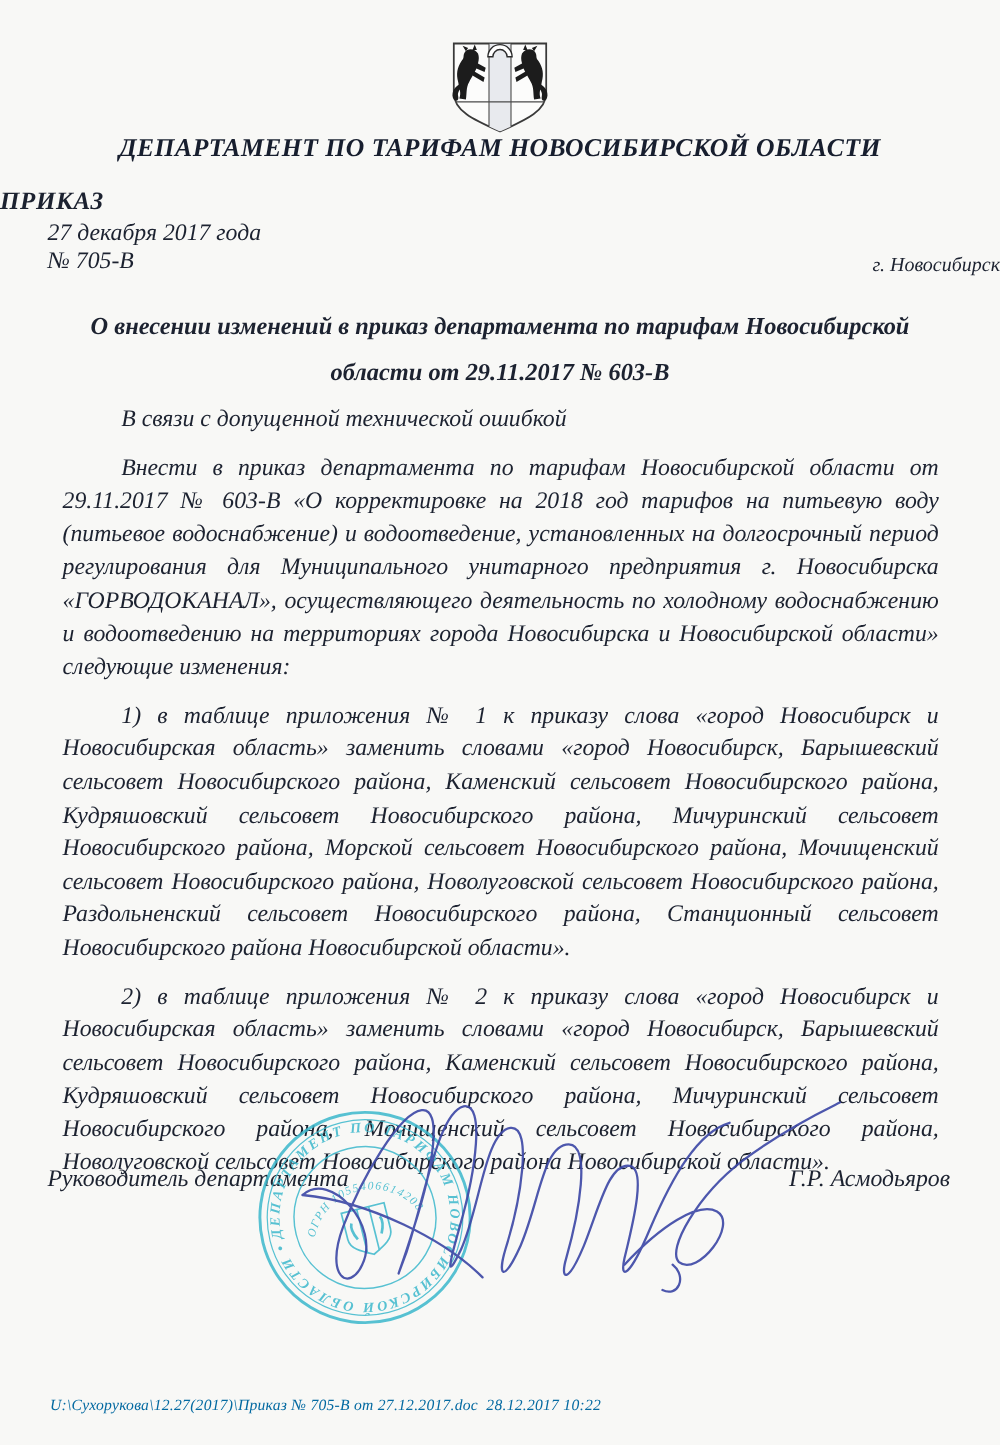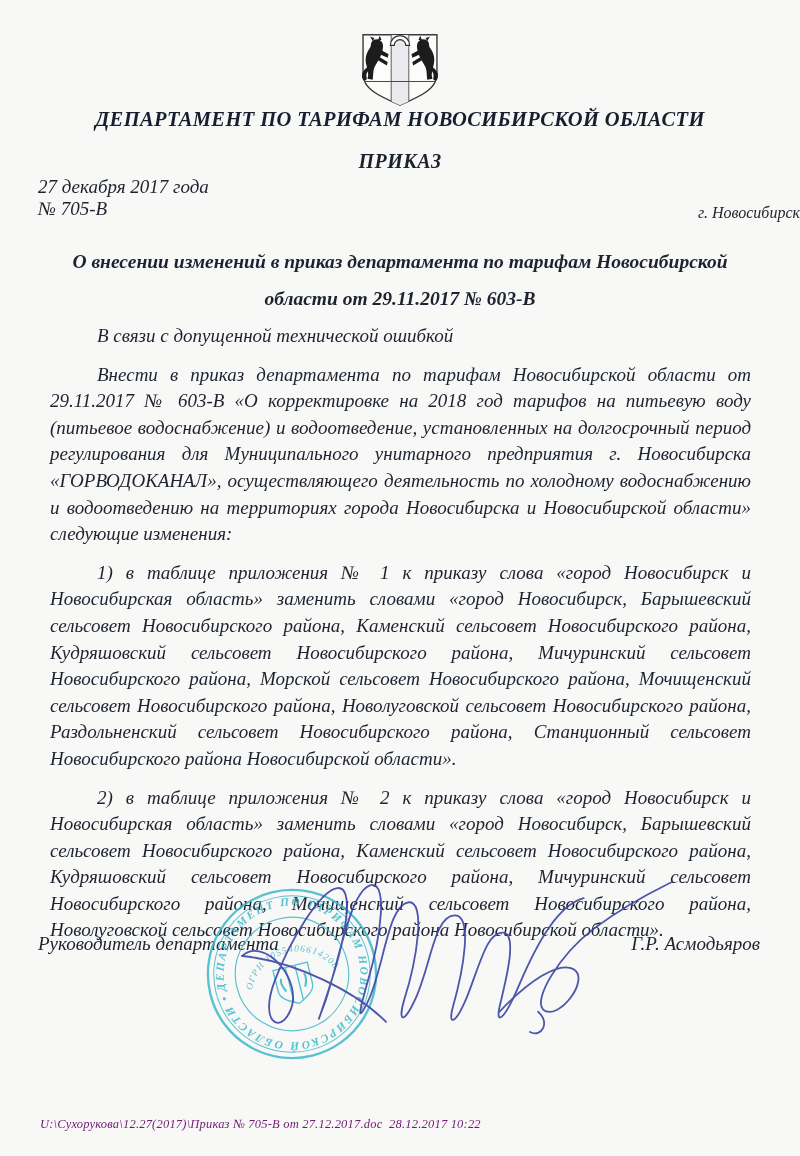--- a/index.html
+++ b/index.html
@@ -8,39 +8,39 @@
     background:#f8f8f6;
     font-family:"Liberation Serif","DejaVu Serif",serif;
     color:#1c2230;
     position:relative;
     overflow:hidden;
   }
   .page{position:absolute;inset:0;font-style:italic;}
   .coa{position:absolute;top:30px;left:50%;transform:translateX(-50%);width:88px;height:80px;}
   .org-name{position:absolute;top:108px;left:0;right:0;text-align:center;
     font-weight:bold;font-size:20.5px;letter-spacing:.4px;color:#171e2e;}
-  .doc-type{position:absolute;top:150px;left:0;right:0;text-align:center;
+  .doc-type{position:absolute;top:150px;left:0;right:0;text-align:left;
     font-weight:bold;font-size:20px;letter-spacing:.5px;}
   .date-row{position:absolute;top:176px;left:38px;right:38px;
     display:flex;justify-content:space-between;font-size:19px;flex-direction:column;}
   .city{position:absolute;top:204px;left:0;right:0;text-align:right;font-size:16px;padding-left:15px;}
   .subject{position:absolute;top:243px;left:45px;right:45px;text-align:center;
     font-weight:bold;font-size:19.5px;line-height:37px;}
   .content{position:absolute;top:311px;left:38px;right:37px;
     font-size:19px;line-height:26.6px;text-align:justify;}
   .content p{margin:12px;}
   .indent{text-indent:47px;}
   .intro-line1{padding-left:47px;}
   .kw{font-weight:bold;}
   .sign-row{position:absolute;top:933px;left:38px;right:40px;
     display:flex;justify-content:space-between;font-size:19px;z-index:1;}
   .stamp{position:absolute;left:204px;top:886px;width:176px;height:176px;
     transform:rotate(-14deg);opacity:.85;z-index:2;}
   .ink{position:absolute;left:234px;top:858px;width:446px;height:196px;z-index:3;}
-  .footer{position:absolute;left:40px;top:1117px;font-size:12.5px;color:#701a75;
+  .footer{position:absolute;left:40px;top:1117px;font-size:12.5px;color:#0369a1;
     white-space:pre-wrap;letter-spacing:.2px;}
 </style>
 </head>
 <body>
 
 <div class="page">
 
   <svg class="coa" viewBox="0 0 100 90" xmlns="http://www.w3.org/2000/svg">
     <defs>
       <clipPath id="shieldClip">

